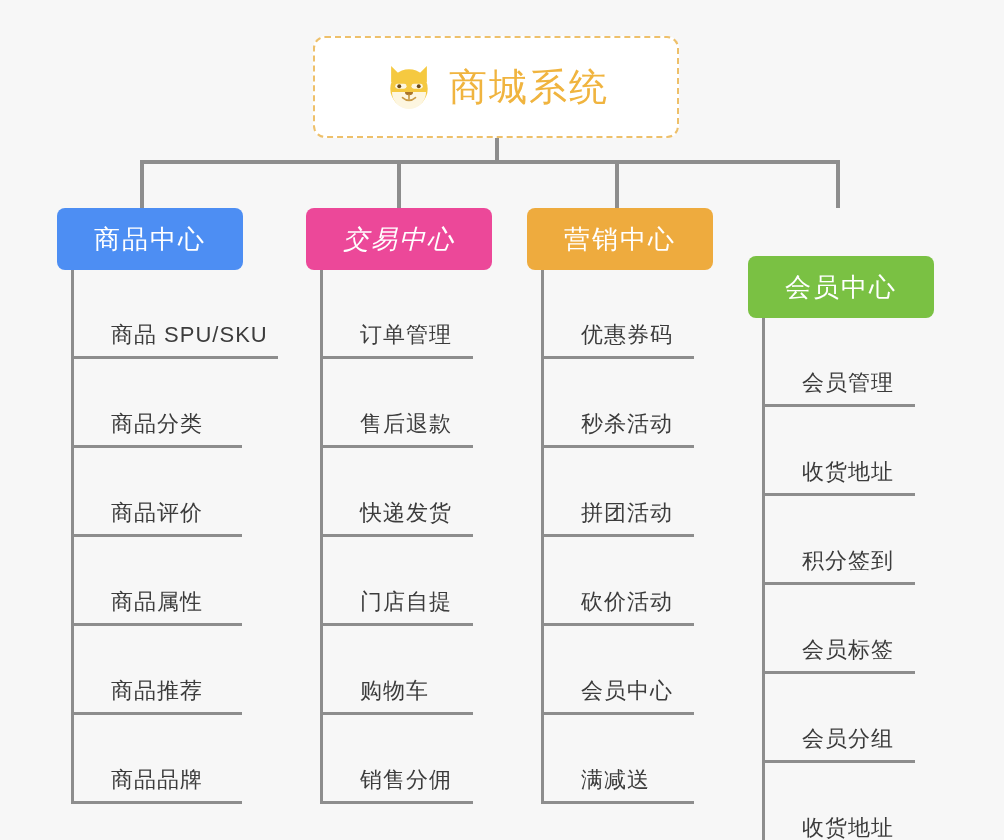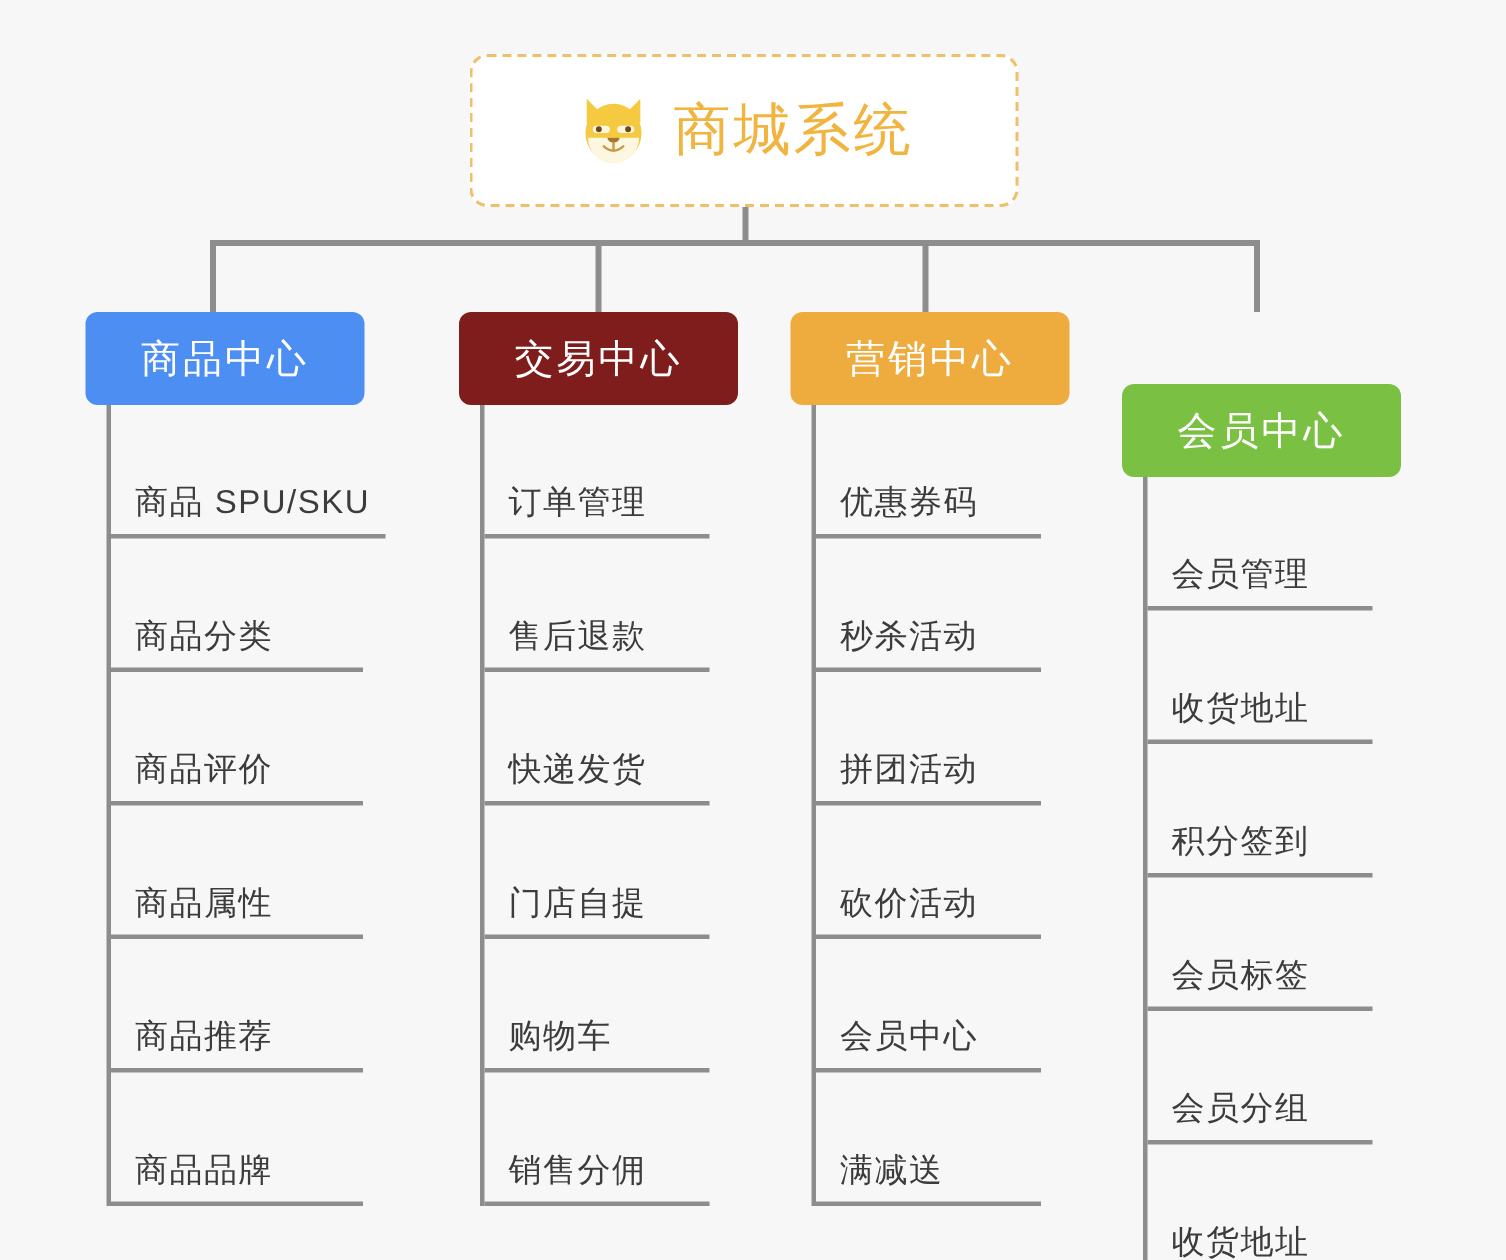--- a/index.html
+++ b/index.html
@@ -118,21 +118,21 @@
     height: 89px;
     display: flex;
     align-items: flex-end;
     box-sizing: border-box;
   }
   .leaf-label {
     font-size: 22px;
     color: #3c3c3c;
     letter-spacing: 1px;
     white-space: nowrap;
-    padding: 0 10px 6px 16px;
+    padding: 0 10px 6px 37px;
     border-bottom: 3px solid #8d8d8d;
     box-sizing: border-box;
     display: block;
     min-width: 150px;
   }
   .branch.b1 .leaf-label { min-width: 168px; }
 </style>
 </head>
 <body style="background: rgb(247, 247, 247);">
 
@@ -183,21 +183,21 @@
       <div class="leaf-item">
         <span class="leaf-label">商品推荐</span>
       </div>
       <div class="leaf-item">
         <span class="leaf-label">商品品牌</span>
       </div>
     </div>
   </div>
 
   <div class="branch b2">
-    <div class="branch-header" style="background: #7f1d1d;">
+    <div class="branch-header" style="background: #ec4899; font-style: italic;">
       <span>交易中心</span>
     </div>
     <div class="leaf-stack">
       <div class="leaf-item">
         <span class="leaf-label">订单管理</span>
       </div>
       <div class="leaf-item">
         <span class="leaf-label">售后退款</span>
       </div>
       <div class="leaf-item">

